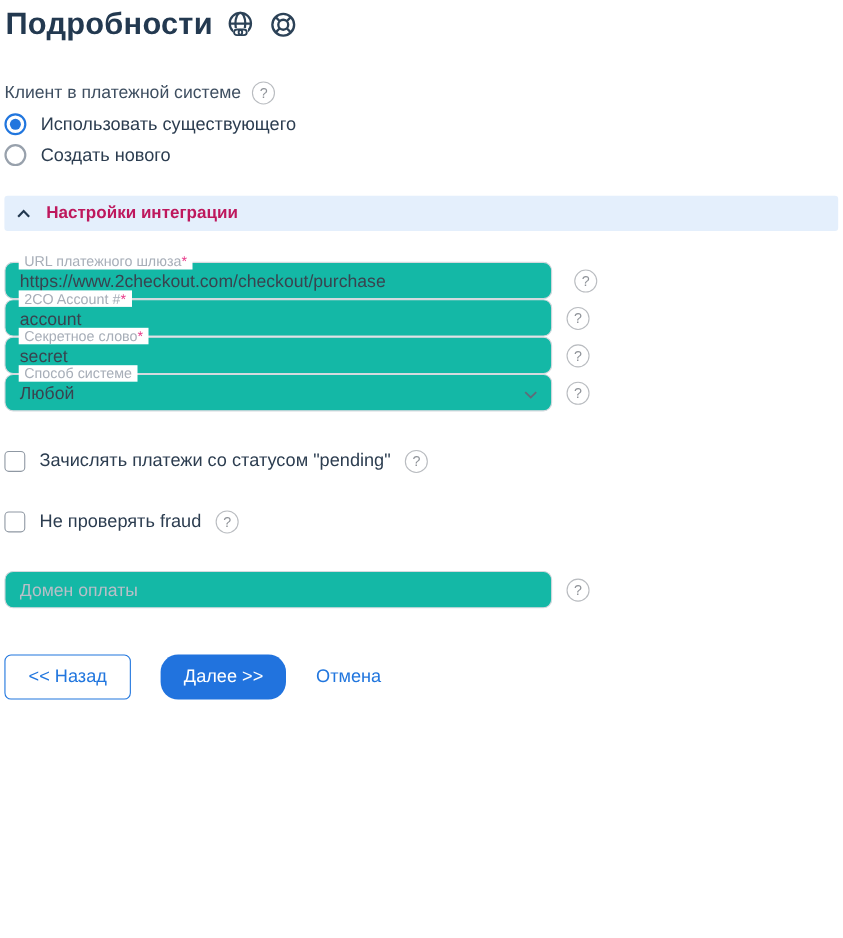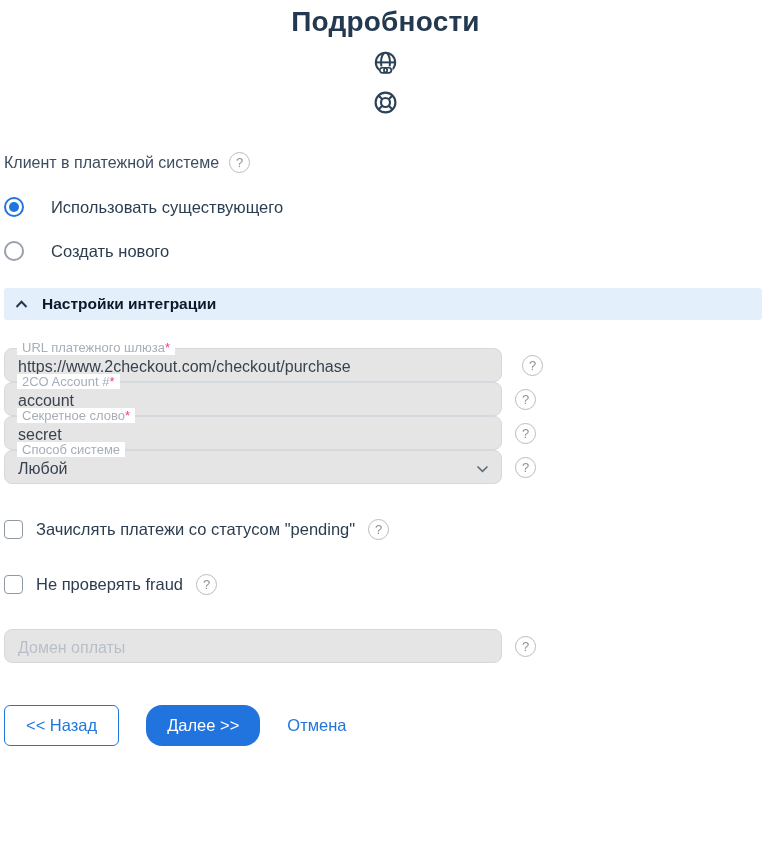--- a/index.html
+++ b/index.html
@@ -7,21 +7,21 @@
   body {
     width: 766px; height: 853px;
     background: #ffffff;
     font-family: "Liberation Sans", sans-serif;
     color: #2c3d50;
     overflow: hidden;
   }
   .page { padding: 0 0 0 0; }
 
   
-  .header { display: flex; align-items: center; gap: 12px; padding: 6px 0 0 5px; flex-direction: column; }
+  .header { display: flex; align-items: center; gap: 12px; padding: 6px 0 0 5px; }
   .page-title { margin: 0; font-size: 28px; font-weight: 700; color: #233950; letter-spacing: .2px; }
   .title-icon { display: inline-flex; align-items: center; justify-content: center; width: 27px; height: 27px; }
   .title-icon svg { display: block; }
 
   
   .steps {
     margin: 17px 1px 0 1px; height: 56px;
     background: #eff0f2; border-radius: 4px;
     display: flex; align-items: center; gap: 17px;
     padding: 0 18px; font-size: 15px;
@@ -29,37 +29,37 @@
   .step-link { color: #2176de; text-decoration: none; cursor: pointer; }
   .step-current { color: #26384e; font-weight: 700; }
   .step-upcoming { color: #a6adb8; }
   .step-sep { display: inline-flex; align-items: center; padding: 0 2px; }
 
   
   .content { padding: 0 4px 0 4px; }
 
   .client-label { margin-top: 36px; display: flex; align-items: center; gap: 10px; font-size: 16px; color: #3e4e60; }
 
-  .radio-row { margin-top: 24px; display: flex; align-items: center; gap: 27px; font-size: 16.5px; color: #2c3d50; cursor: pointer; width: fit-content; }
+  .radio-row { margin-top: 8px; display: flex; align-items: center; gap: 13px; font-size: 16.5px; color: #2c3d50; cursor: pointer; width: fit-content; }
   .radio { width: 20px; height: 20px; border-radius: 50%; border: 2px solid #98a1ac; position: relative; flex: none; background: #fff; }
   .radio.state-on { border-color: #2176de; }
   .radio.state-on::after { content: ""; position: absolute; inset: 3px; border-radius: 50%; background: #2176de; }
 
   .section-bar {
     margin-top: 27px; height: 32px; background: #e4effc; border-radius: 3px;
     display: flex; align-items: center; gap: 14px; padding: 0 11px;
-    font-size: 15.5px; font-weight: 700; color: #0f172a; cursor: pointer;
+    font-size: 15.5px; font-weight: 700; color: #be185d; cursor: pointer;
   }
 
   .form-row { display: flex; align-items: center; gap: 13px; }
   .form-row.first { margin-top: 28px; gap: 20px; }
   .outlined { position: relative; width: 498px; }
   .outlined input, .fake-select {
     width: 100%; height: 34px; border: 1px solid #d5d9de; border-radius: 8px;
-    padding: 3px 14px 0 13px; font-size: 16px; color: #39434f; background: #e5e5e5;
+    padding: 3px 14px 0 13px; font-size: 16px; color: #39434f; background: #14b8a6;
     font-family: inherit; outline: none;
   }
   .fake-select { display: flex; align-items: center; justify-content: space-between; cursor: pointer; padding-right: 12px; }
   .float-label {
     position: absolute; top: -8px; left: 13px; background: #fff; padding: 0 5px;
     font-size: 13px; color: #a7aeb8; line-height: 15px; white-space: nowrap;
   }
   .req { color: #e83e8c; }
   input::placeholder { color: #b9bfc8; opacity: 1; }
 

